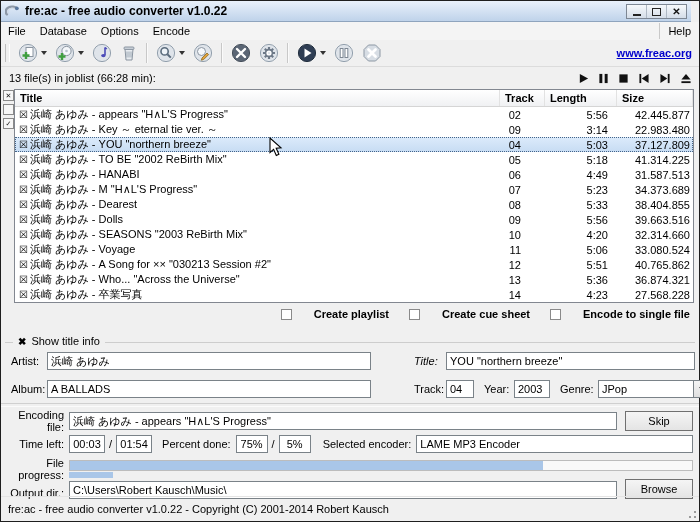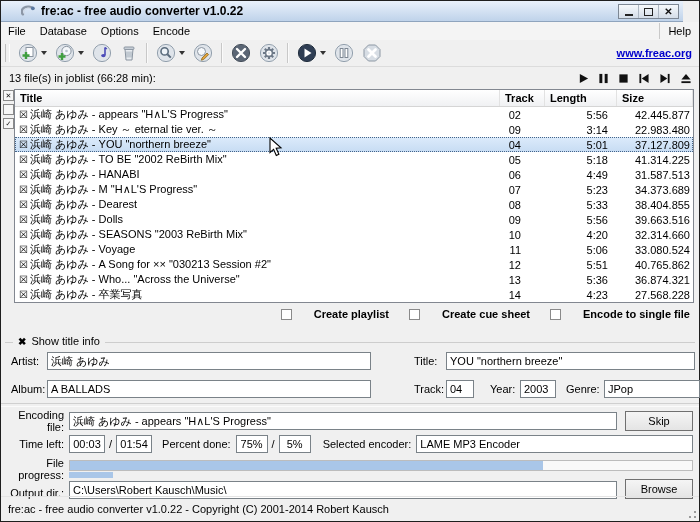--- a/index.html
+++ b/index.html
@@ -1,22 +1,22 @@
 <!DOCTYPE html>
 <html><head>
 <meta charset="utf-8">
 <style>
   html,body{margin:0;padding:0;width:700px;height:522px;overflow:hidden;
     font-family:"Liberation Sans",sans-serif;font-size:11px;color:#000;background:#f0f0f0;}
   .window{position:absolute;inset:0;border:1px solid #1e1e1e;background:#f0f0f0;box-sizing:border-box;}
 
   
-  .titlebar{position:absolute;top:0;left:0;right:16px;height:21px;
+  .titlebar{position:absolute;top:0;left:0;right:8px;height:21px;
     background:linear-gradient(#e9f1fb,#bfd3ea);border-bottom:1px solid #8fa4bd;
-    display:flex;align-items:center;padding-left:20px;box-sizing:border-box;}
+    display:flex;align-items:center;padding-left:4px;box-sizing:border-box;}
   .app-icon{width:15px;height:15px;margin-right:5px;flex:0 0 auto;}
   .title-text{font-weight:bold;font-size:12px;}
   .win-btns{position:absolute;right:4px;top:3px;display:flex;border:1px solid #7d8794;background:#e7edf4;}
   .win-btn{width:19px;height:13px;display:flex;align-items:center;justify-content:center;
     border-right:1px solid #aeb8c4;background:linear-gradient(#f6f9fc,#d4dde8);cursor:default;}
   .win-btn:last-child{border-right:none;}
   .glyph-min{width:8px;height:2px;background:#222;margin-top:6px;}
   .glyph-max{width:7px;height:6px;border:1.5px solid #222;}
   .glyph-close{font-size:10px;font-weight:bold;line-height:1;color:#111;}
 
@@ -298,21 +298,21 @@
     </div>
         <div class="lrow">
       <div class="cell cell-title"><span class="row-chk">☒</span><span>浜崎 あゆみ - Key ～ eternal tie ver. ～</span></div>
       <div class="cell cell-track">09</div>
       <div class="cell cell-length">3:14</div>
       <div class="cell cell-size">22.983.480</div>
     </div>
         <div class="lrow selected">
       <div class="cell cell-title"><span class="row-chk">☒</span><span>浜崎 あゆみ - YOU "northern breeze"</span></div>
       <div class="cell cell-track">04</div>
-      <div class="cell cell-length">5:01</div>
+      <div class="cell cell-length">5:03</div>
       <div class="cell cell-size">37.127.809</div>
     </div>
         <div class="lrow">
       <div class="cell cell-title"><span class="row-chk">☒</span><span>浜崎 あゆみ - TO BE "2002 ReBirth Mix"</span></div>
       <div class="cell cell-track">05</div>
       <div class="cell cell-length">5:18</div>
       <div class="cell cell-size">41.314.225</div>
     </div>
         <div class="lrow">
       <div class="cell cell-title"><span class="row-chk">☒</span><span>浜崎 あゆみ - HANABI</span></div>
@@ -393,27 +393,27 @@
     </div>
     <div class="frow" style="top:9px;left:6px;">
       <span class="flabel" style="width:36px;">Artist:</span>
       <input style="width: 316px;" value="浜崎 あゆみ">
     </div>
     <div class="frow" style="top:37px;left:6px;">
       <span class="flabel" style="width:36px;">Album:</span>
       <input style="width: 316px;" value="A BALLADS">
     </div>
     <div class="frow" style="top:9px;left:409px;">
-      <span class="flabel" style="width:32px;">Title:</span>
+      <span class="flabel" style="width:32px;font-style:italic;">Title:</span>
       <input style="width: 241px;" value="YOU &quot;northern breeze&quot;">
     </div>
     <div class="frow" style="top:37px;left:409px;">
       <span class="flabel" style="width:32px;">Track:</span>
       <input style="width: 20px;" value="04">
-      <span class="flabel" style="width:30px;margin-left:16px;">Year:</span>
+      <span class="flabel" style="width:30px;margin-left:10px;">Year:</span>
       <input style="width: 28px;" value="2003">
       <span class="flabel" style="width:38px;margin-left:10px;">Genre:</span>
       <div class="combo" style="width:113px;">
         <input class="combo-input" style="width: 88px;" value="JPop">
         <span class="combo-arrow">
             <i></i>
           </span>
       </div>
     </div>
   </div>

